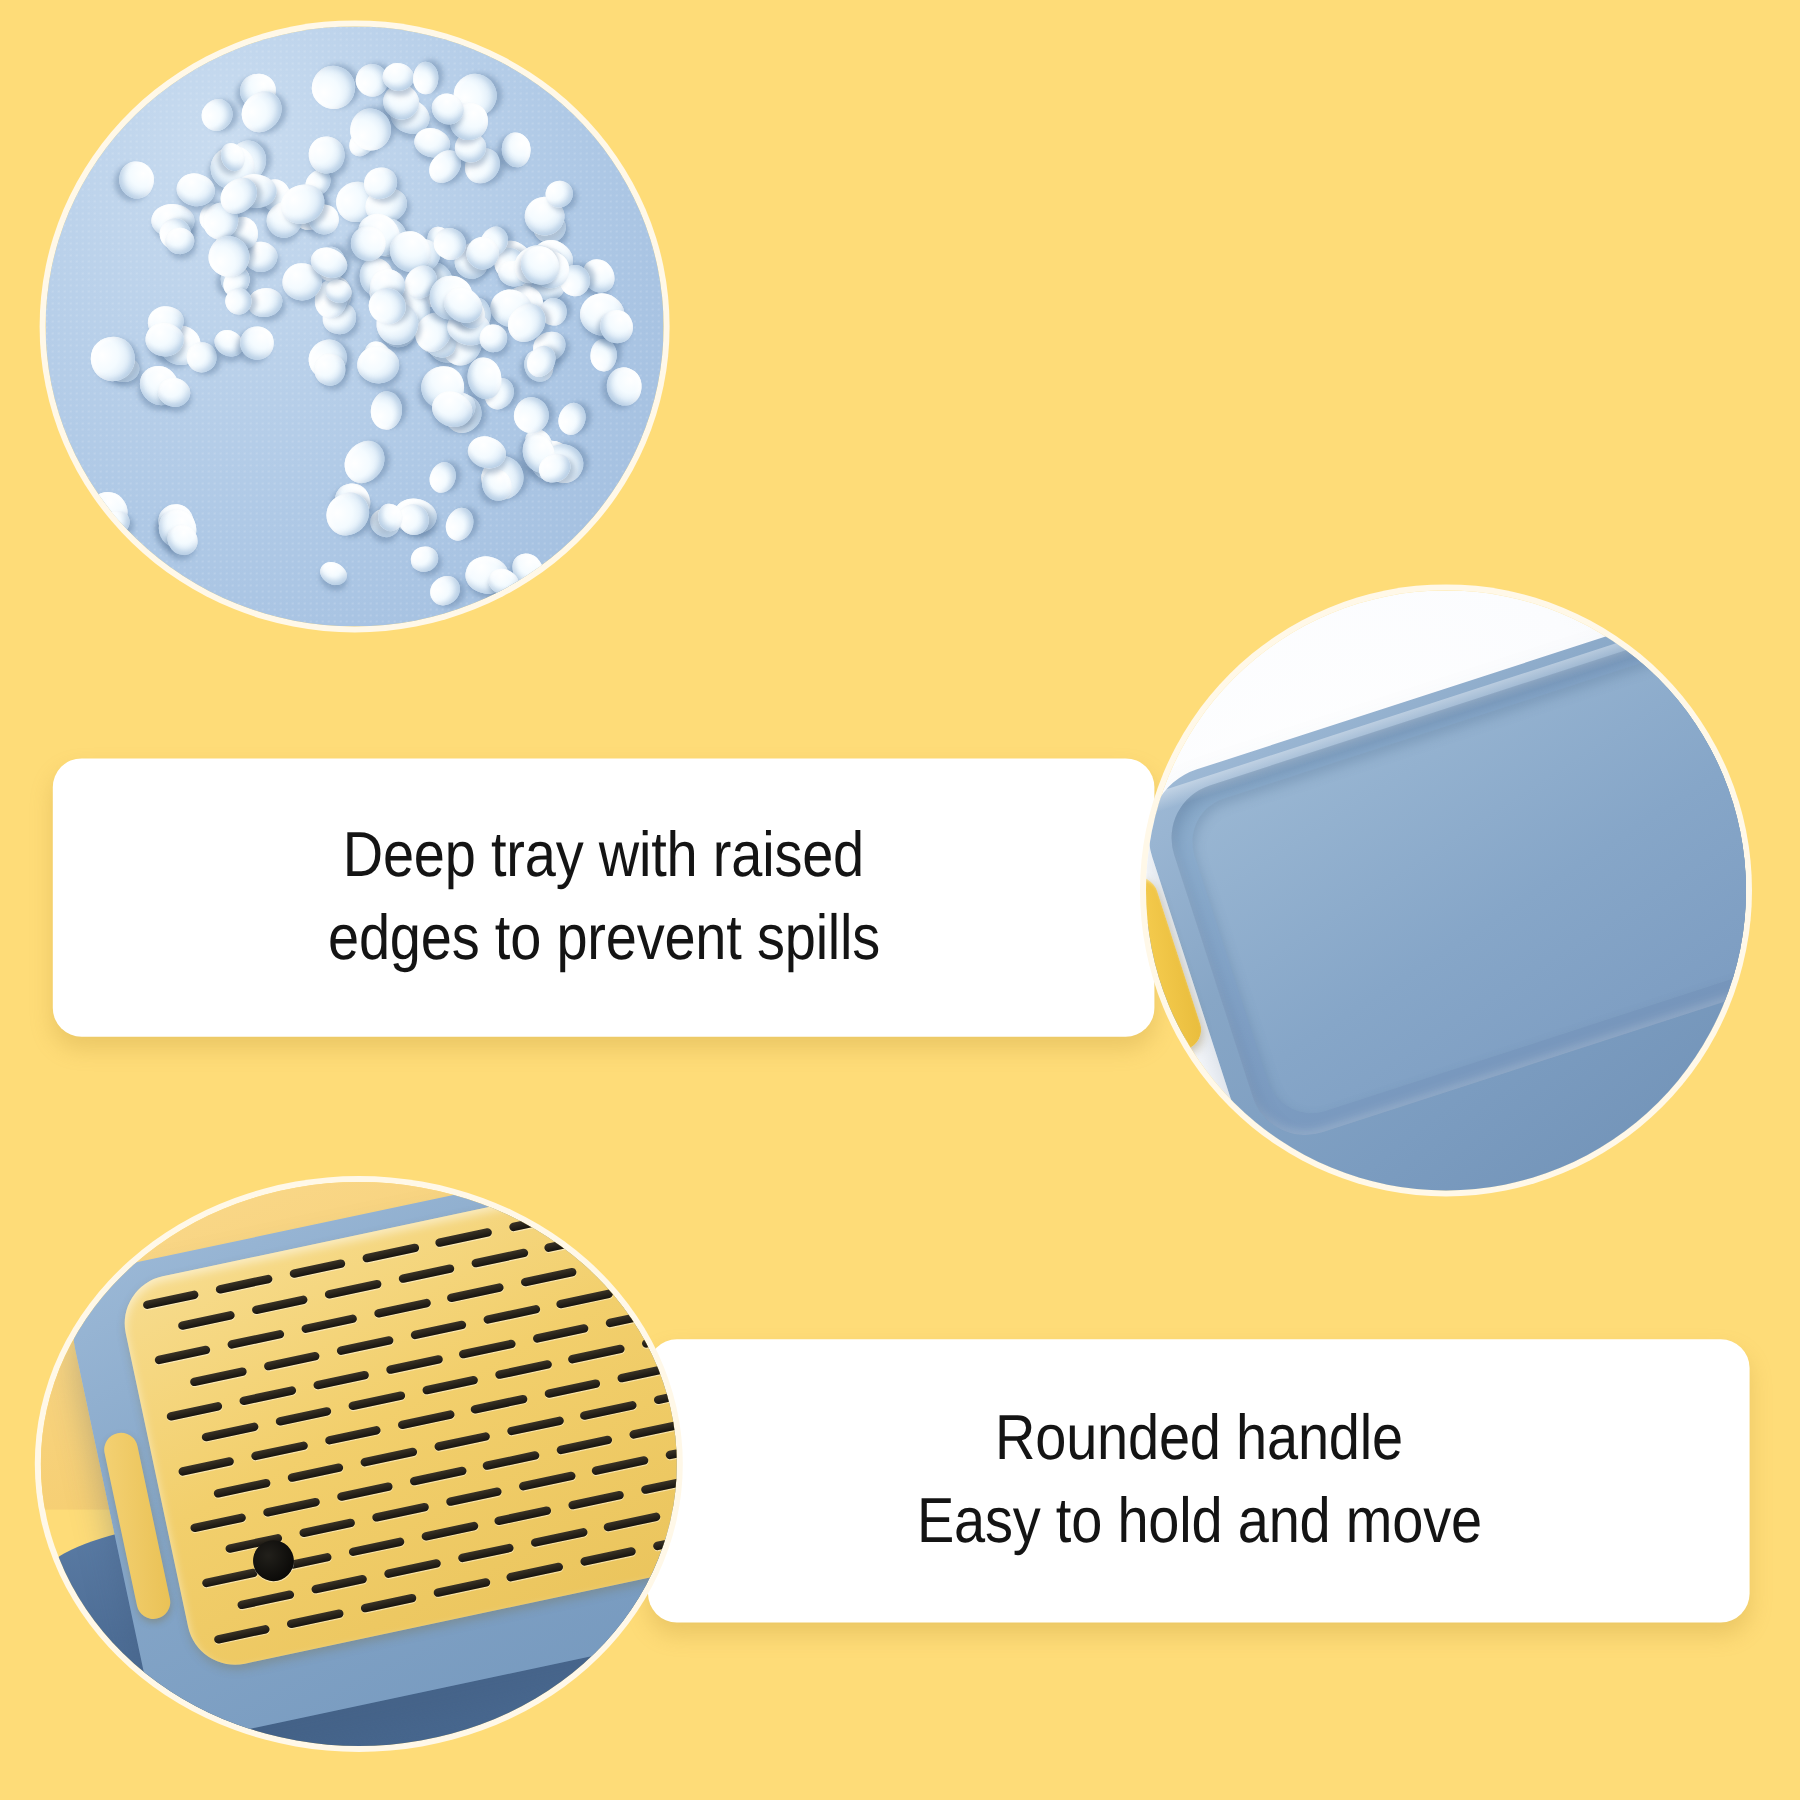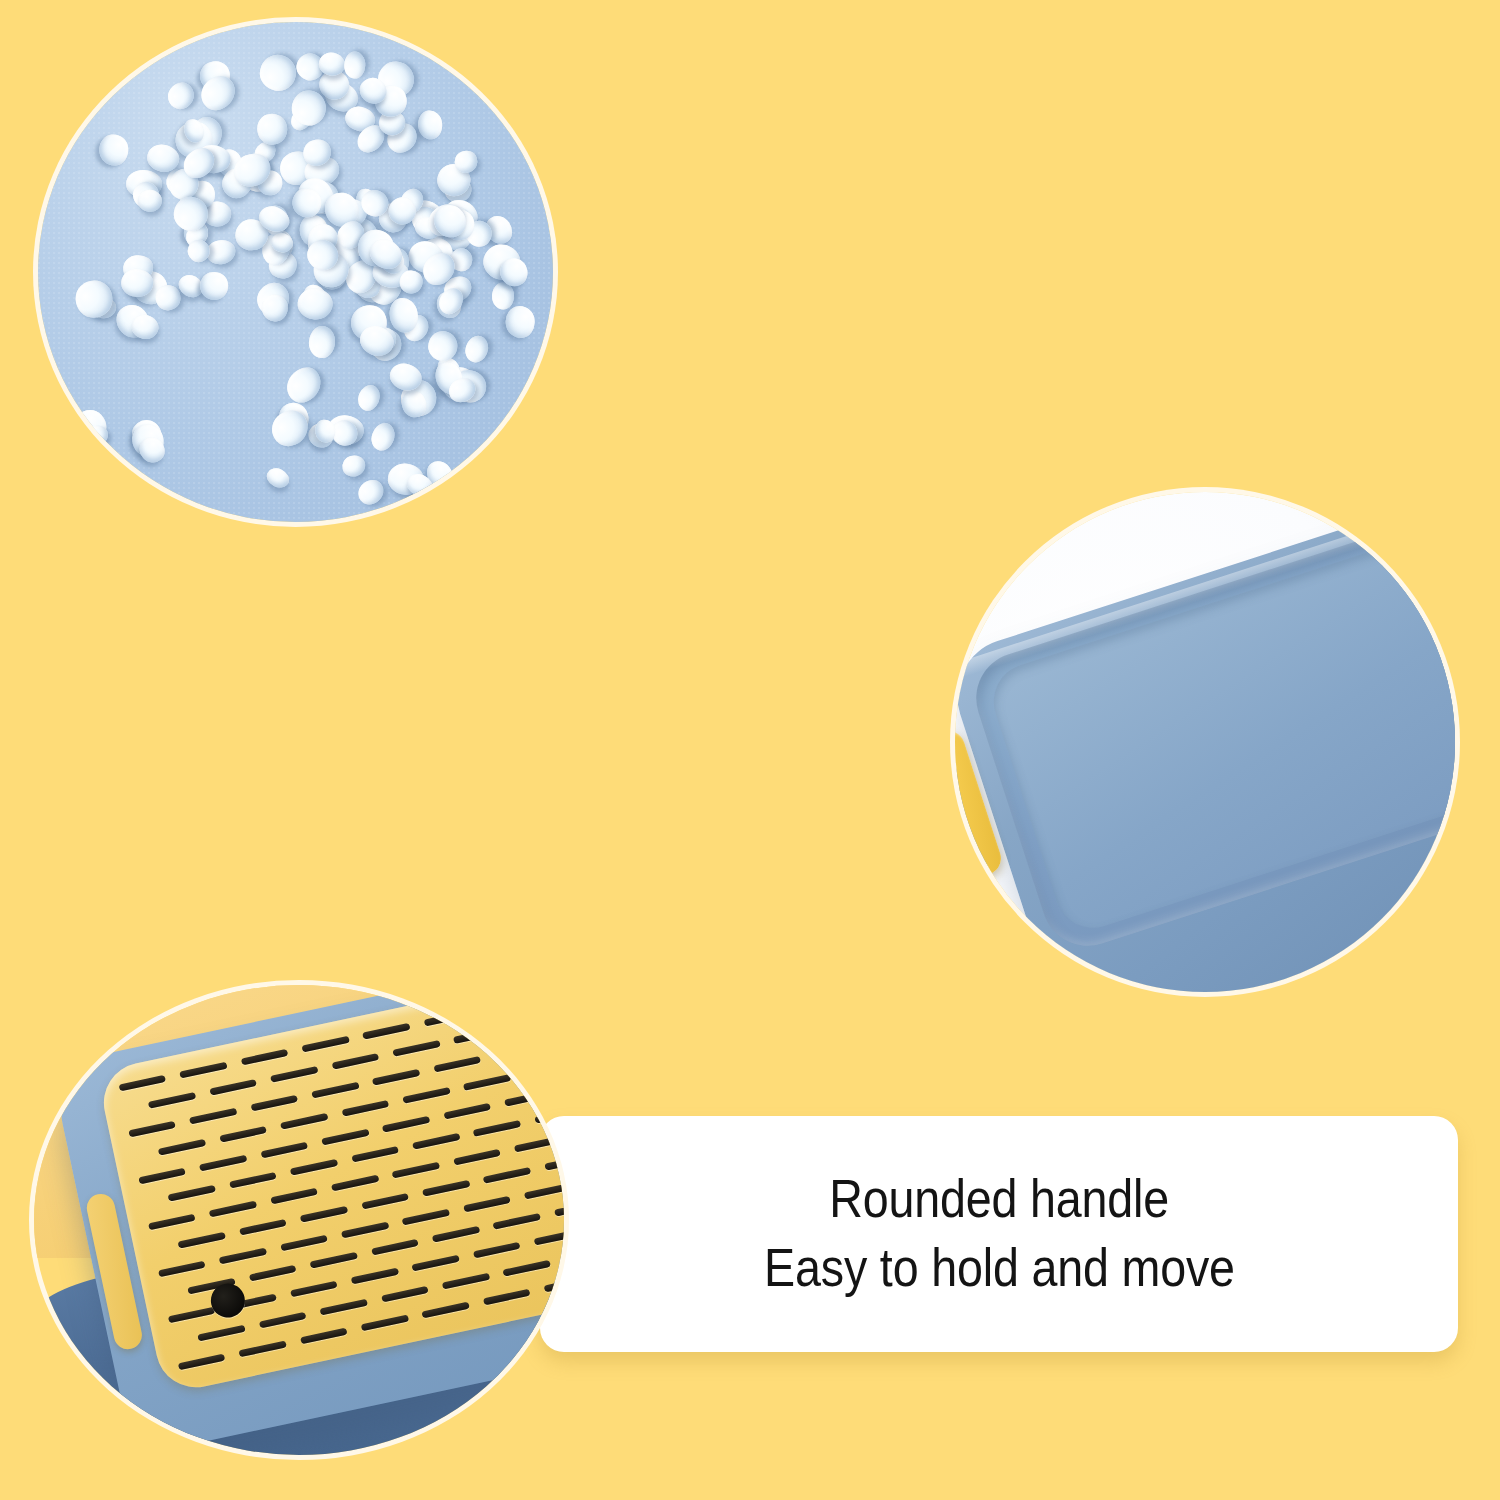--- a/index.html
+++ b/index.html
@@ -348,20 +348,24 @@
     <div class="inner tray-bg"></div>
     <div class="tray-body">
       <div class="tray-rim"></div>
       <div class="tray-rim2"></div>
       <div class="tray-edgeline"></div>
     </div>
     <div class="tray-notch"></div>
     <div class="tray-handle"></div>
   </div>
 
+  <div class="card" id="card-tray">
+    <div class="line">Deep tray with raised</div>
+    <div class="line">edges to prevent spills</div>
+  </div>
 
   <div class="photo" id="photo-drain">
     <div class="drain-bg-top"></div>
     <div class="drain-bg-bot"></div>
     <div class="drain-tray">
       <div class="drain-lip"></div>
       <div class="drain-plate" id="drain-plate">
           <div class="slot" style="left: 4%; top: 5%; width: 10.2%;"></div>
           <div class="slot" style="left: 17.4%; top: 5%; width: 10.2%;"></div>
           <div class="slot" style="left: 30.8%; top: 5%; width: 10.2%;"></div>

